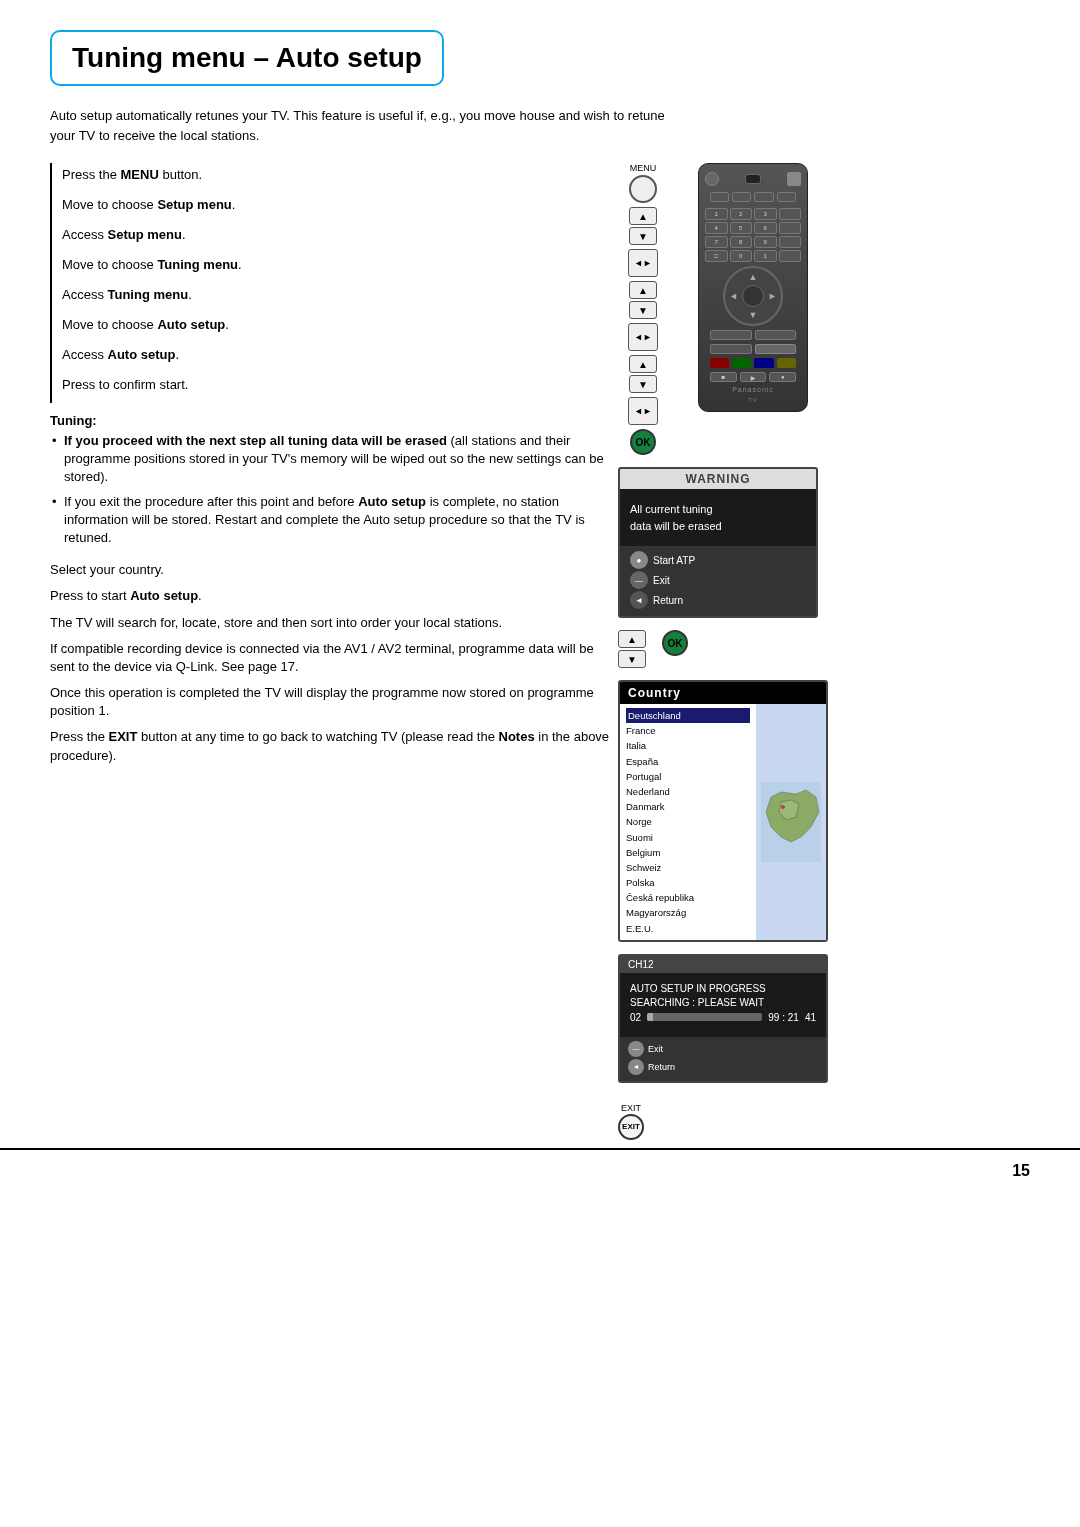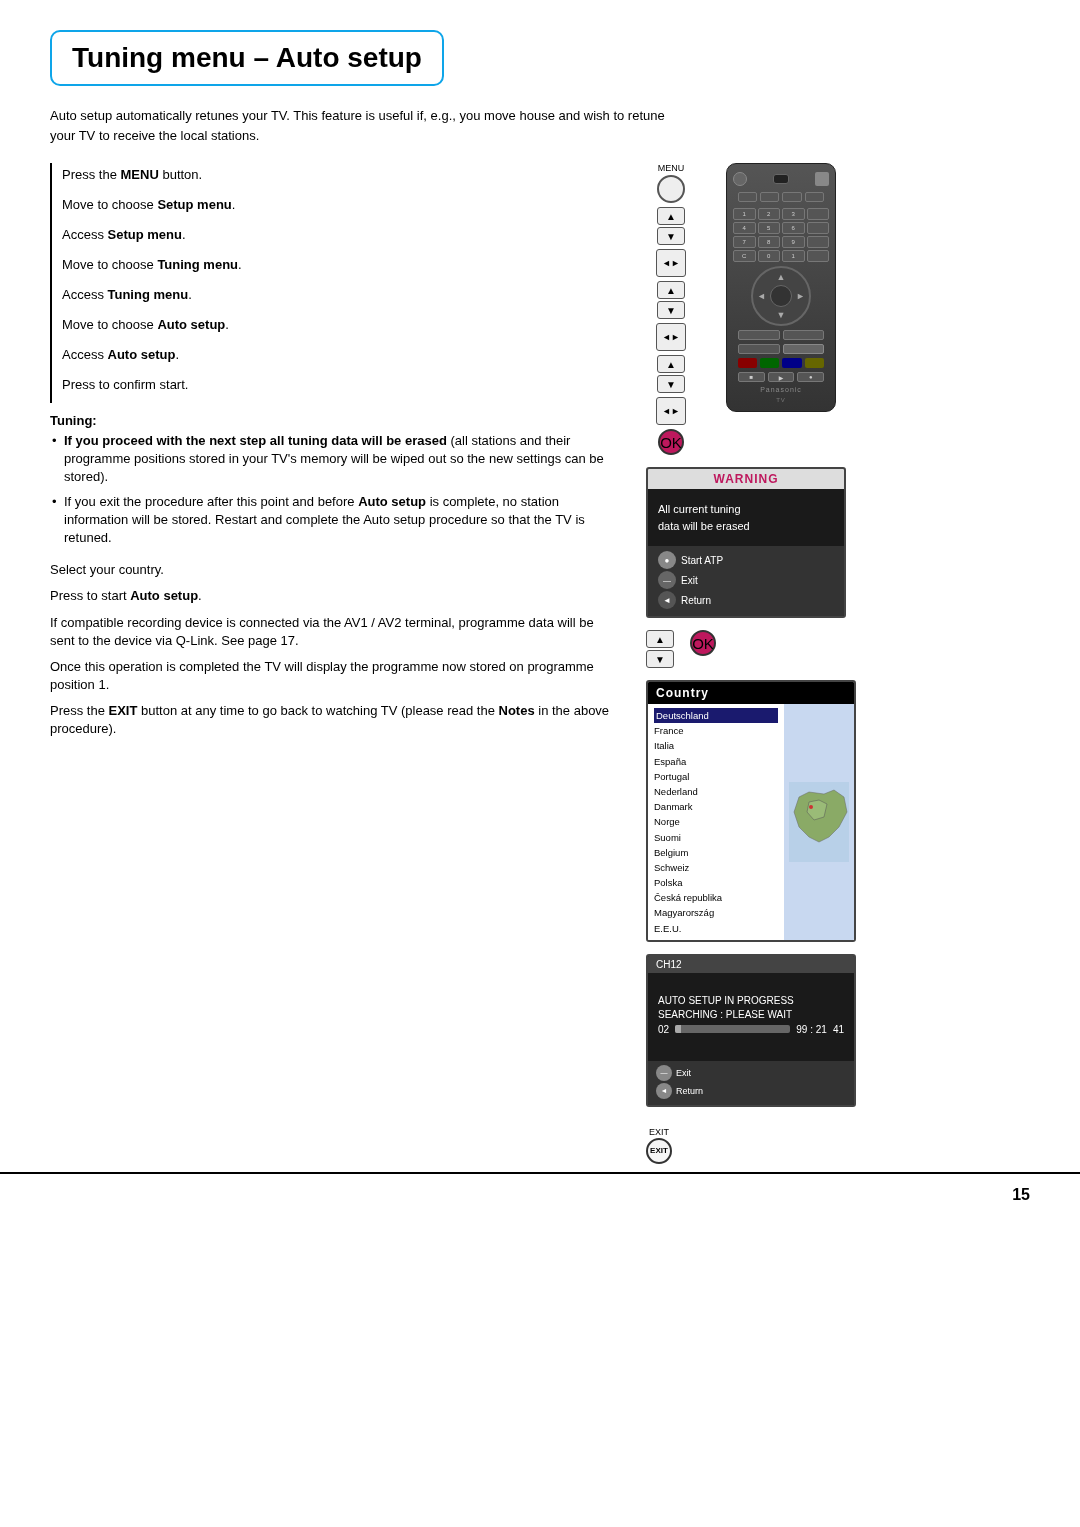--- a/index.html
+++ b/index.html
@@ -35,21 +35,21 @@
     .intro-text {
       font-size: 13px;
       line-height: 1.5;
       margin-bottom: 18px;
       max-width: 620px;
     }
 
     
     .main-columns {
       display: flex;
-      gap: 36px;
+      gap: 8px;
     }
 
     .left-col {
       flex: 0 0 560px;
     }
 
     .right-col {
       flex: 1;
       display: flex;
       flex-direction: column;
@@ -126,21 +126,21 @@
     .warning-screen {
       width: 200px;
       border: 2px solid #444;
       border-radius: 3px;
       background: #222;
       color: #fff;
       overflow: hidden;
     }
     .warning-header {
       background: #ddd;
-      color: #be185d;
+      color: #404040;
       text-align: center;
       font-weight: bold;
       font-size: 12px;
       padding: 3px 6px;
       letter-spacing: 1px;
     }
     .warning-body {
       background: #1a1a1a;
       padding: 12px 10px;
       font-size: 11px;
@@ -225,21 +225,21 @@
     .progress-header {
       background: #444;
       color: #fff;
       font-size: 10px;
       padding: 3px 8px;
       display: flex;
       justify-content: space-between;
     }
     .progress-body {
       background: #1a1a1a;
-      padding: 22px 10px;
+      padding: 10px 10px;
       color: #fff;
       font-size: 10px;
     }
     .progress-bar-row {
       display: flex;
       align-items: center;
       gap: 6px;
       margin: 4px 0;
       font-size: 10px;
     }
@@ -408,23 +408,23 @@
     }
 
     .ok-circle {
       width: 26px;
       height: 26px;
       border-radius: 50%;
       border: 2px solid #333;
       display: flex;
       align-items: center;
       justify-content: center;
-      font-size: 15px;
-      font-weight: normal;
-      background: #be185d;
+      font-size: 10px;
+      font-weight: bold;
+      background: #15803d;
     }
 
     
     .exit-label {
       font-size: 9px;
       text-align: center;
       margin-bottom: 1px;
     }
 
     
@@ -506,20 +506,23 @@
       </div>
 
       <div class="lower-steps">
         <div class="lower-step">
           <div class="select-row">
             <span>Select your country.</span>
           </div>
         </div>
         <div class="lower-step">
           Press to start <b>Auto setup</b>.
+        </div>
+        <div class="lower-step">
+          The TV will search for, locate, store and then sort into order your local stations.
         </div>
         <div class="lower-step">
           If compatible recording device is connected via the AV1 / AV2 terminal, programme data will be sent to the device via Q-Link. See page 17.
         </div>
         <div class="lower-step">
           Once this operation is completed the TV will display the programme now stored on programme position 1.
         </div>
         <div class="lower-step">
           Press the <b>EXIT</b> button at any time to go back to watching TV (please read the <b>Notes</b> in the above procedure).
         </div>

